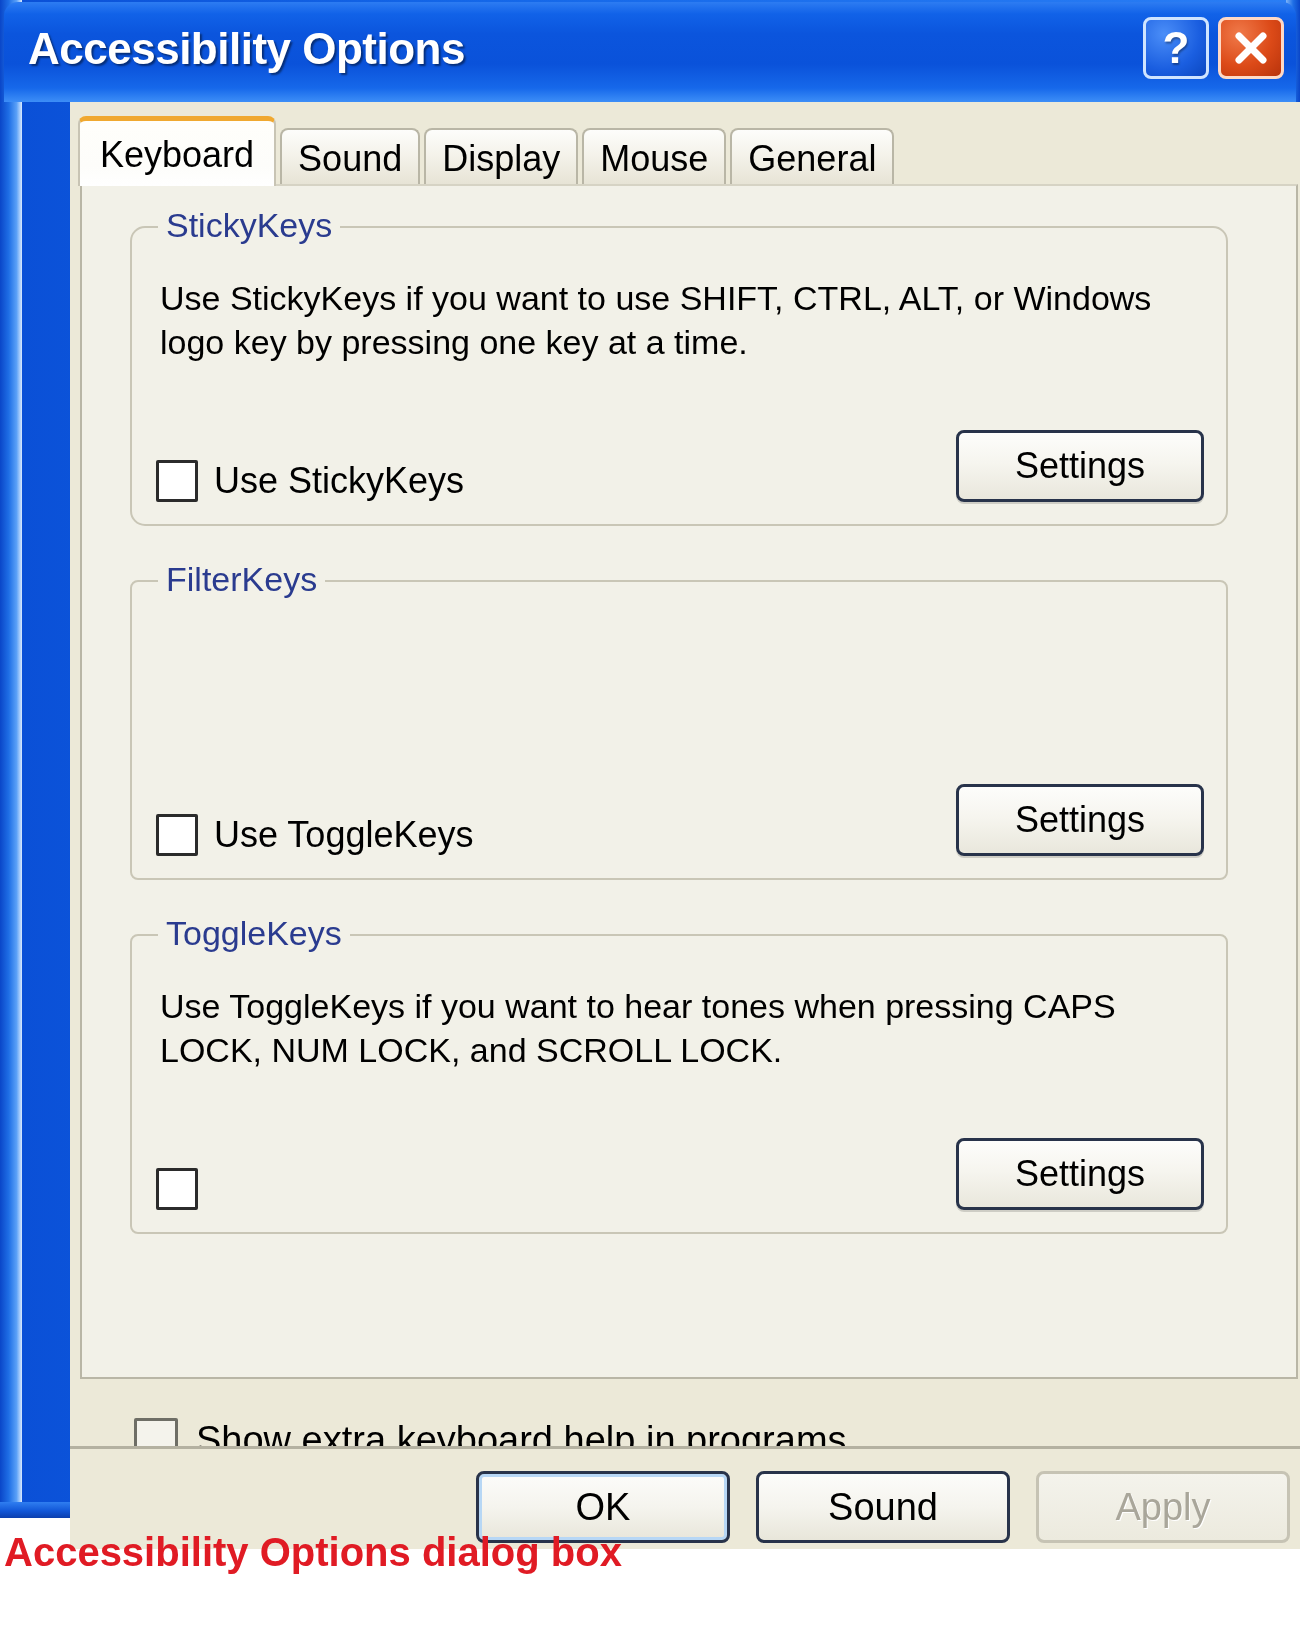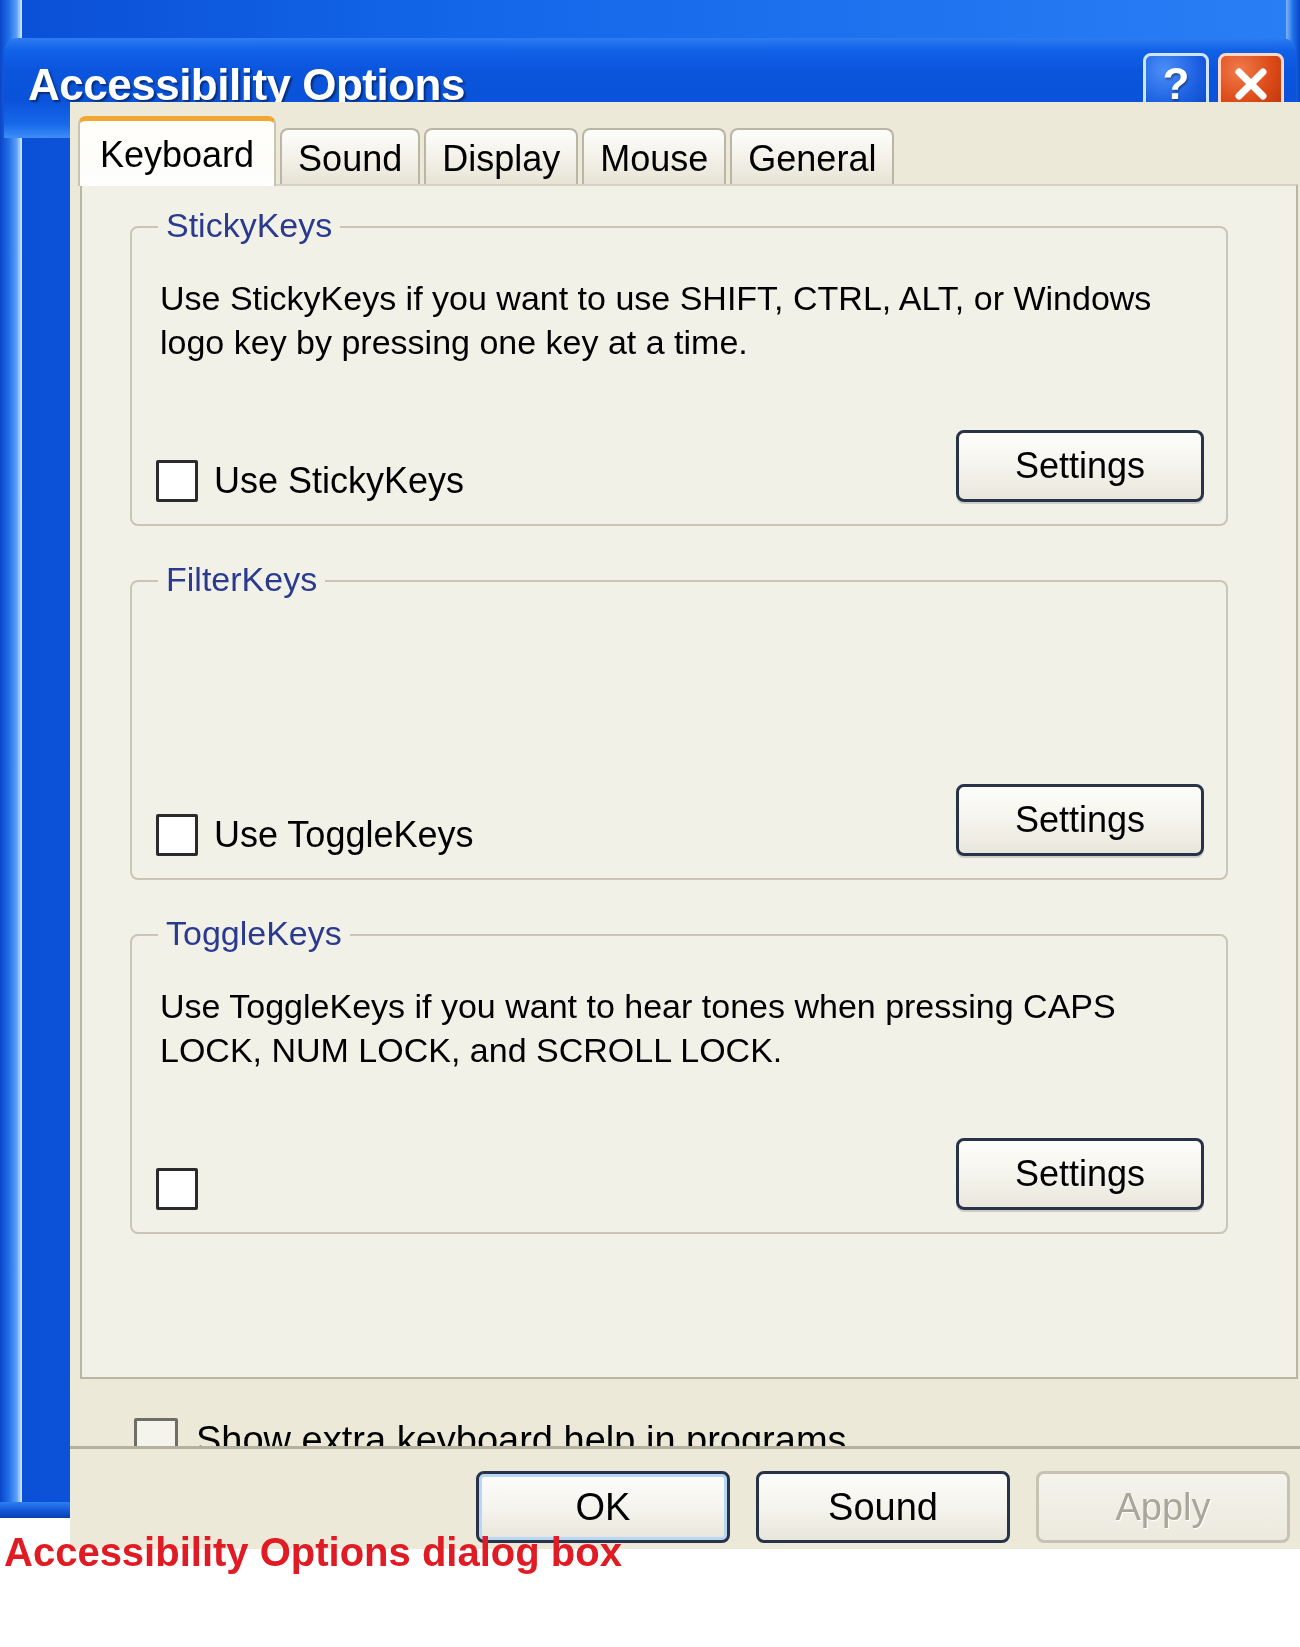--- a/index.html
+++ b/index.html
@@ -42,21 +42,20 @@
   
   .titlebar {
     position: absolute;
     left: 4px; top: 2px; right: 4px;
     height: 100px;
     background: linear-gradient(to bottom,
         #2d7cf2 0%, #1162e8 12%, #0b55dd 32%,
         #0a52da 62%, #1668ea 86%, #3d8ef7 100%);
     border-top-left-radius: 14px;
     border-top-right-radius: 14px;
-    margin-top: 36px;
   }
   .title-text {
     position: absolute;
     left: 24px;
     top: 22px;
     font-size: 44px;
     font-weight: bold;
     color: #ffffff;
     letter-spacing: -0.5px;
     text-shadow: 2px 2px 2px rgba(0,0,0,0.45);
@@ -346,21 +345,21 @@
       <div class="tab">
         <span class="tab-label">Mouse</span>
       </div>
       <div class="tab">
         <span class="tab-label">General</span>
       </div>
     </div>
 
     <div class="tabpage">
 
-      <div class="group" style="top:40px; height:300px;">
+      <div class="group" style="top:40px; height:300px;border-radius:15px;">
         <div class="group-label">StickyKeys</div>
         <div class="group-desc">Use StickyKeys if you want to use SHIFT, CTRL, ALT, or Windows logo key by pressing one key at a time.</div>
         <div class="group-row">
           <div class="cb-wrap">
             <div class="checkbox"></div>
             <div class="cb-label">Use StickyKeys</div>
           </div>
           <div class="btn">
             <span>Settings</span>
           </div>

